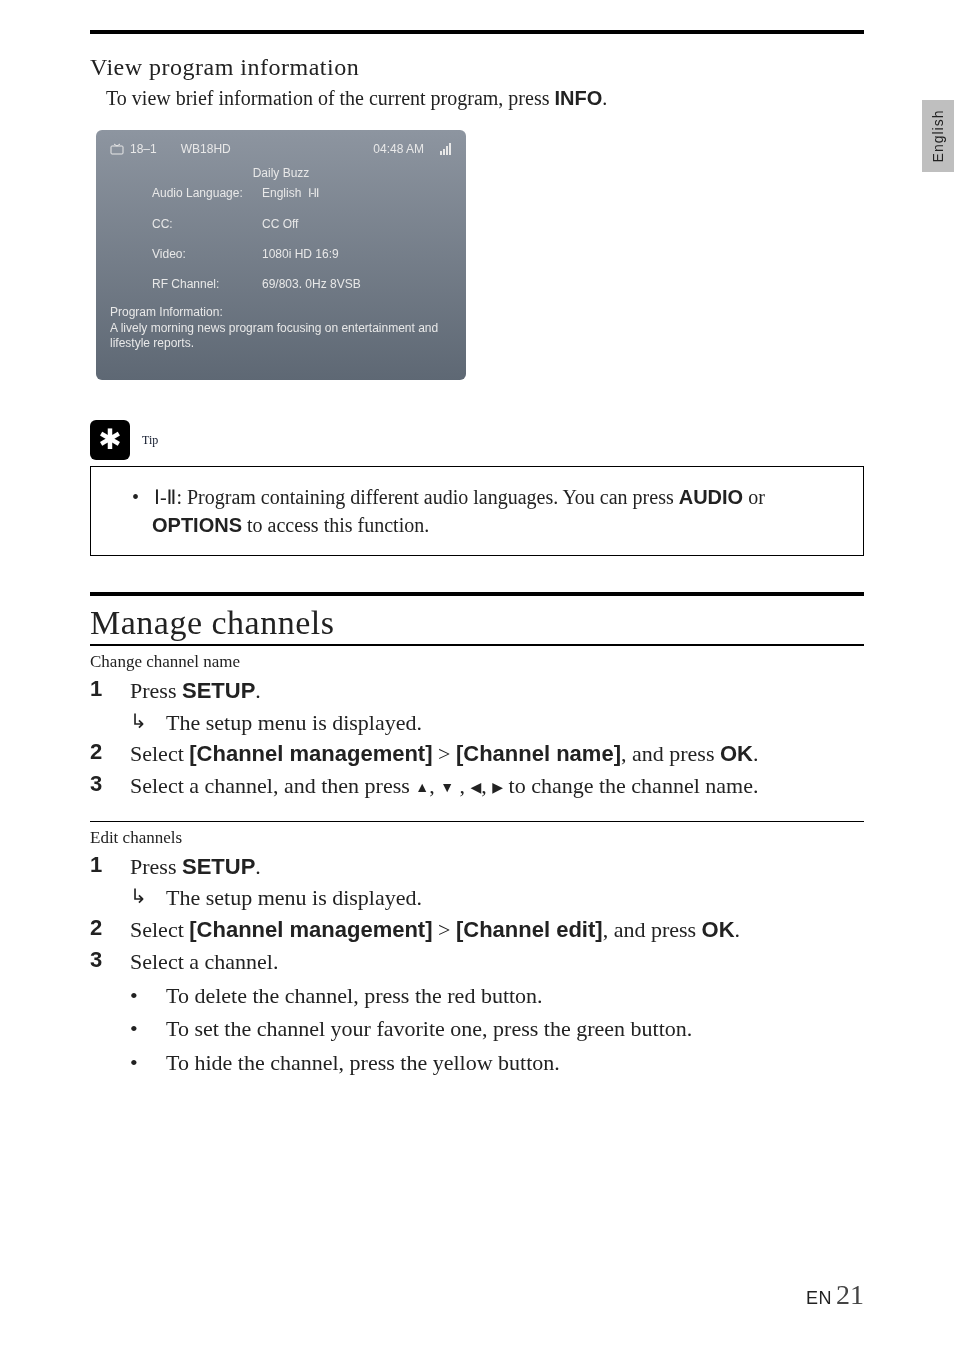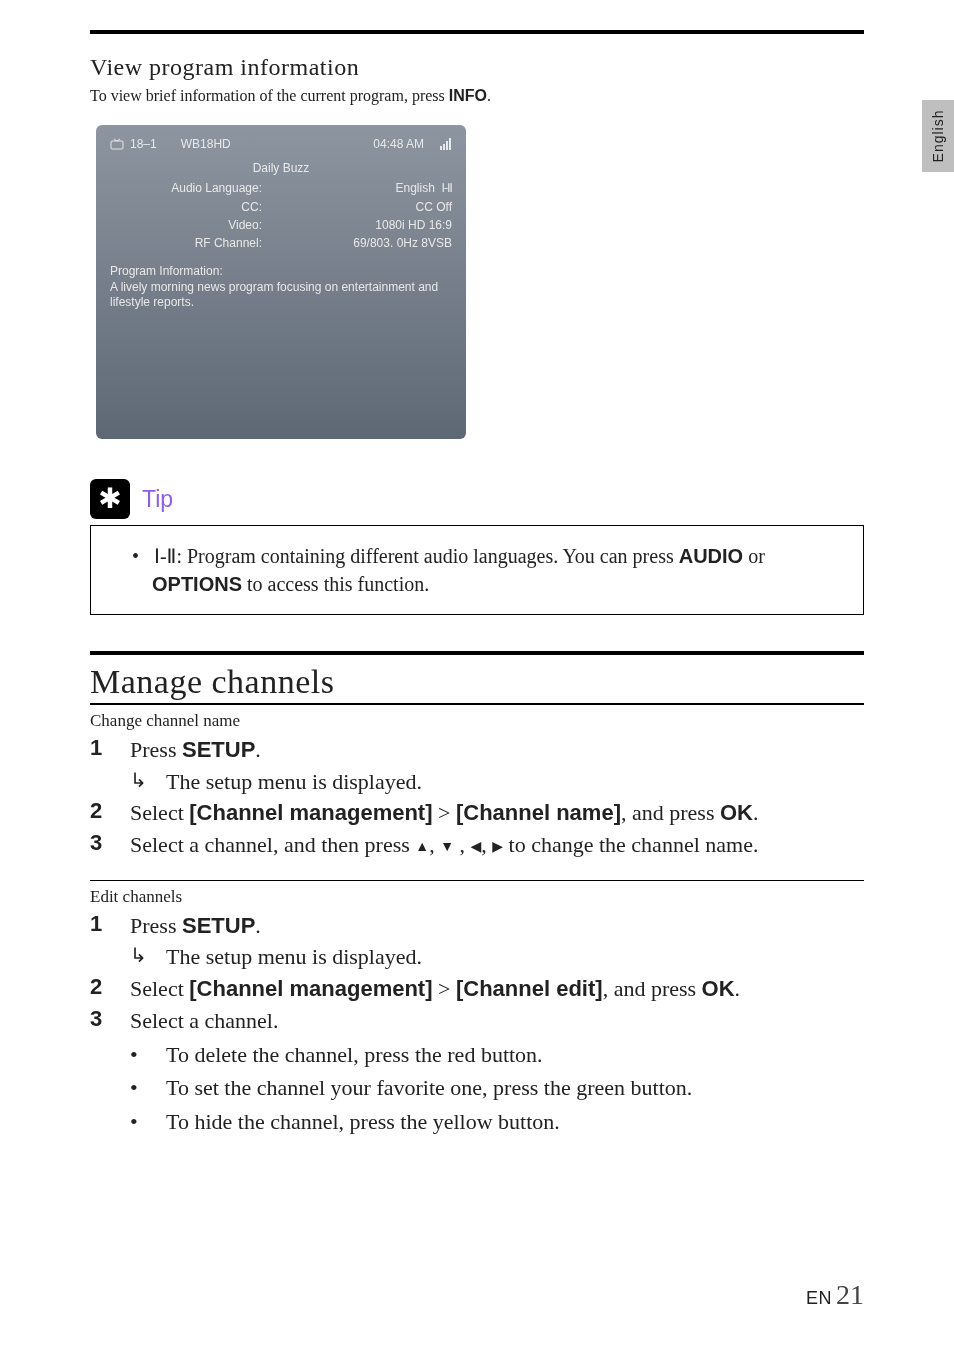--- a/index.html
+++ b/index.html
@@ -15,21 +15,21 @@
   }
   .page {
     padding: 30px 90px 0 90px;
   }
   .thick-rule { border: none; border-top: 4px solid #000; margin: 0; }
   .thin-rule  { border: none; border-top: 2px solid #000; margin: 0; }
   .mini-rule  { border: none; border-top: 1.5px solid #000; margin: 0; }
   h1.section  { font-size: 24px; font-weight: 400; margin: 20px 0 6px 0; letter-spacing: 0.5px; }
   h1.section2 { font-size: 34px; font-weight: 400; margin: 36px 0 2px 0; letter-spacing: 0.5px; }
   h2.sub      { font-size: 17px; font-weight: 400; margin: 6px 0 4px 0; }
-  .intro      { font-size: 16px; font-weight: 300; margin: 2px 0 20px 0; }
+  .intro      { font-size: 20px; font-weight: 300; margin: 2px 0 20px 16px; }
   .bold       { font-weight: 700; font-family: Arial, Helvetica, sans-serif; }
   .ol-row     { display: flex; font-size: 22px; margin: 2px 0; }
   .ol-num     { width: 40px; font-family: Arial, Helvetica, sans-serif; font-weight: 700; font-size: 22px; flex-shrink: 0; }
   .ol-body    { flex: 1; line-height: 1.35; }
   .result-row { display: flex; margin-top: 2px; font-size: 22px; }
   .result-arrow { width: 36px; text-align: left; font-family: Arial; font-size: 20px; }
   .bullet-row { display: flex; font-size: 22px; margin: 4px 0 4px 0; }
   .bullet-dot { width: 36px; text-align: left; }
   .ml-indent  { margin-left: 44px; }
 
@@ -49,45 +49,45 @@
   }
 
   
   .tip-wrap { margin-top: 40px; }
   .tip-hdr  { display: flex; align-items: center; gap: 12px; }
   .tip-icon {
     width: 40px; height: 40px; background:#000; border-radius:6px;
     display:flex; align-items:center; justify-content:center;
     color:#fff; font-size:28px; line-height:1;
   }
-  .tip-label { font-family: Liberation Sans, sans-serif; font-size: 23px; color:#8b5cf6; }
+  .tip-label { font-family: Liberation Serif, serif; font-size: 12px; color:#0f172a; }
   .tip-box  {
     border: 1px solid #000; border-left-width: 1px; border-right-width: 1px;
     padding: 16px 41px; font-size: 20px; line-height: 1.4;
     margin-top: 6px;
     font-family: Georgia, serif;
   }
   .tip-small { font-family: Georgia, serif; }
 
   
   .panel {
-    width: 370px; height: 314px;
+    width: 370px; height: 250px;
     background: linear-gradient(#8d95a0, #5e6874);
     border-radius: 6px;
     color: #e8e8e8;
     font-family: Arial, Helvetica, sans-serif;
     padding: 12px 14px 8px 14px;
     font-size: 12px;
     position: relative;
     margin-left: 6px;
   }
   .panel .top-row { display:flex; align-items:center; gap:6px; }
   .panel .time    { margin-left:auto; }
   .panel .title   { text-align:center; margin: 10px 0 6px 0; }
-  .panel .grid { display:grid; grid-template-columns: 110px 1fr; row-gap:4px; margin-left:42px;text-align:right;}
+  .panel .grid { display:grid; grid-template-columns: 110px 1fr; row-gap:16px; margin-left:42px;}
   .panel .pi  { margin-top:14px; line-height:1.3;}
   .signal-ico { width:12px; height:12px; }
   .tv-ico { width:14px; height:12px; }
 
   .dual-mono { font-family: 'Times New Roman', serif; letter-spacing:-1px; }
 
   .footer { position:absolute; bottom:40px; right:90px; font-size:22px; display:flex; gap:4px; align-items:baseline;}
   .footer .en { font-family: Arial, Helvetica, sans-serif; font-weight:400; font-size:18px; letter-spacing:0.5px;}
   .footer .pg { font-size:28px; font-weight:300; color:#444; }
 

